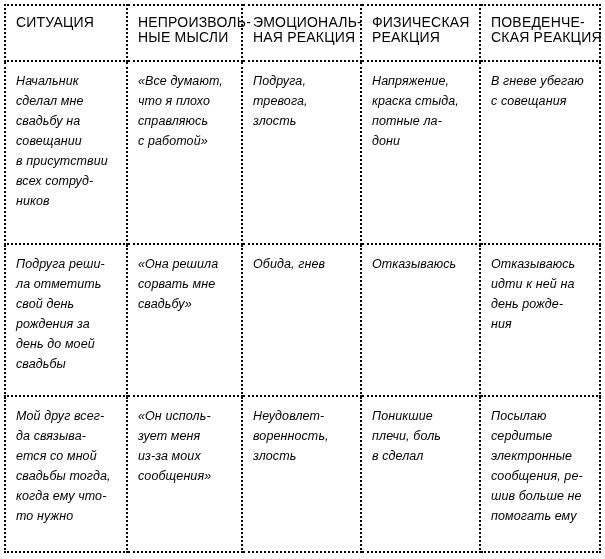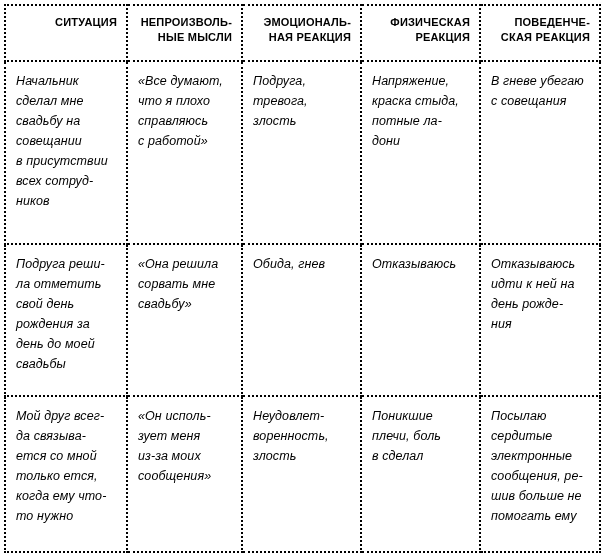--- a/index.html
+++ b/index.html
@@ -39,25 +39,25 @@
   table.record tr > th:first-child{
     border-left:2px dotted #000;
   }
   table.record tr:first-child > th{
     border-top:2px dotted #000;
   }
 
   
   thead th{
     height:58px;
-    font-size:11px;
-    font-weight:bold;
+    font-size:14px;
+    font-weight:normal;
     letter-spacing:.2px;
     line-height:15px;
-    text-align:right;
+    text-align:left;
     text-transform:uppercase;
     padding-top:9px;
     font-stretch:condensed;
   }
   th.shaded{ background:#e6e6e6; }
   th.plain { background:#ffffff; }
   .hdr-line{ display:block; white-space:nowrap; }
 
   
   tbody td{
@@ -170,21 +170,21 @@
             <span class="ln">идти к ней на</span>
             <span class="ln">день рожде-</span>
             <span class="ln">ния</span>
           </td>
       </tr>
       <tr class="r3">
         <td>
             <span class="ln">Мой друг всег-</span>
             <span class="ln">да связыва-</span>
             <span class="ln">ется со мной</span>
-            <span class="ln">только ется,</span>
+            <span class="ln">свадьбы тогда,</span>
             <span class="ln">когда ему что-</span>
             <span class="ln">то нужно</span>
           </td>
         <td>
             <span class="ln">«Он исполь-</span>
             <span class="ln">зует меня</span>
             <span class="ln">из-за моих</span>
             <span class="ln">сообщения»</span>
           </td>
         <td>

